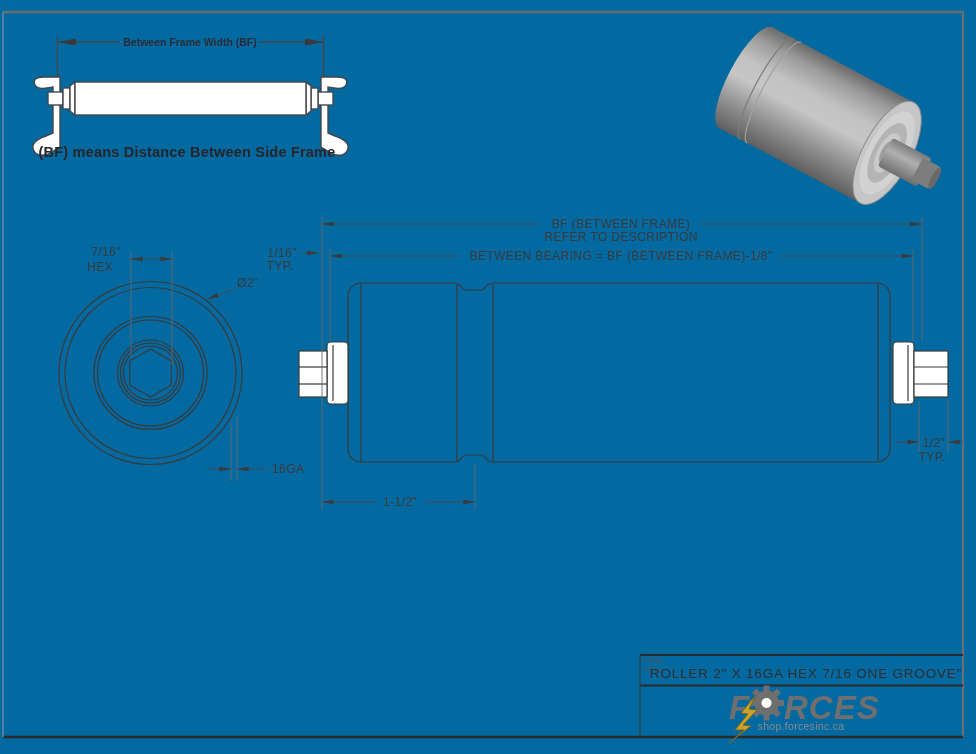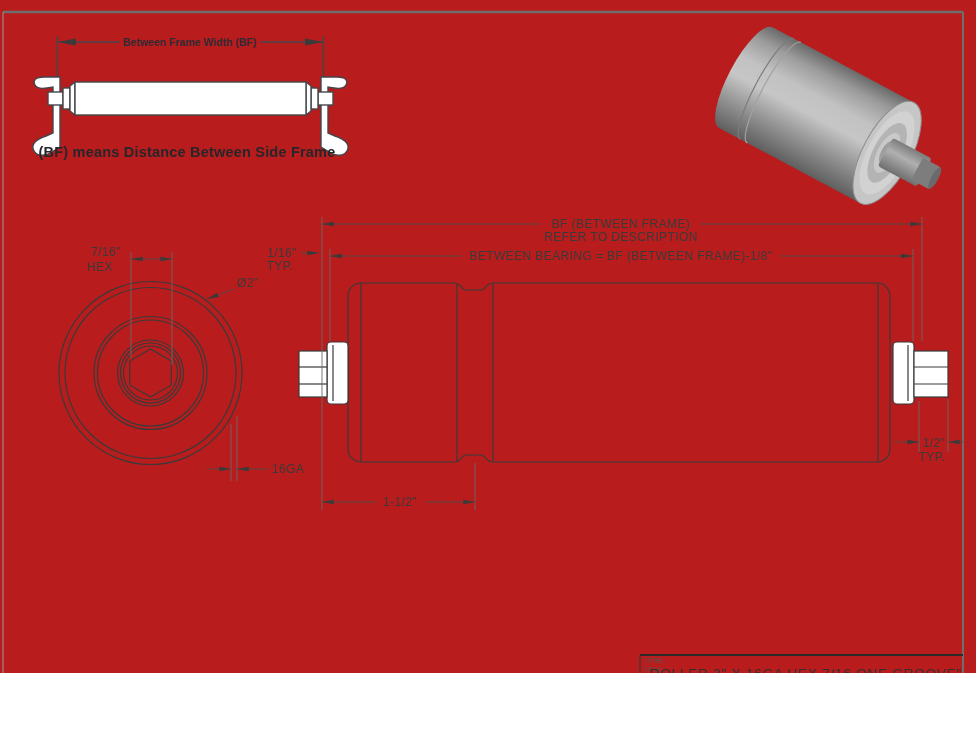--- a/index.html
+++ b/index.html
@@ -1,16 +1,16 @@
 <!DOCTYPE html>
 <html><head>
 <meta charset="utf-8">
 <style>
   html,body{margin:0;padding:0;background:#ffffff;}
-  .page{position:relative;width:976px;height:673px;background:#b91c1c;overflow:hidden;
+  .page{position:relative;width:976px;height:754px;background:#0369a1;overflow:hidden;
         font-family:"Liberation Sans", sans-serif;}
   svg text{fill:#3d3d3d;}
   .dimtxt{font-size:12px;letter-spacing:0.4px;fill:#3a3a3a;}
   .inset-dim{font-size:10.5px;font-weight:bold;fill:#2b2b33;}
   .inset-cap{font-size:14.5px;font-weight:bold;fill:#26262b;letter-spacing:0.2px;}
   .tb-small{font-size:6.5px;fill:#555;}
   .tb-title{font-size:13.5px;letter-spacing:0.8px;fill:#2f2f2f;}
   .brand{font-size:33px;font-weight:bold;font-style:italic;fill:#6f6f6f;letter-spacing:1px;}
   .site{font-size:10.5px;fill:#8a8a8a;letter-spacing:0.3px;}
   .oline{stroke:#3a3a3a;stroke-width:1.2;fill:none;}

